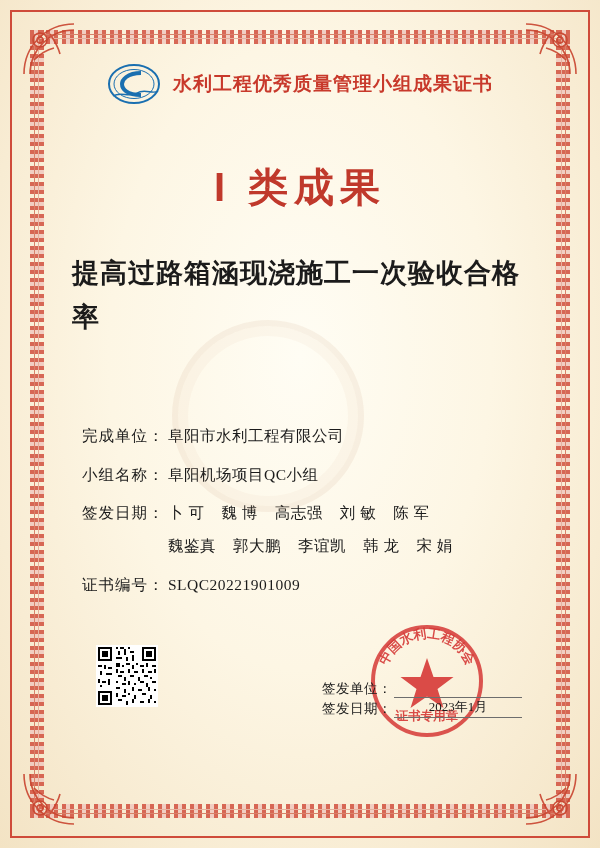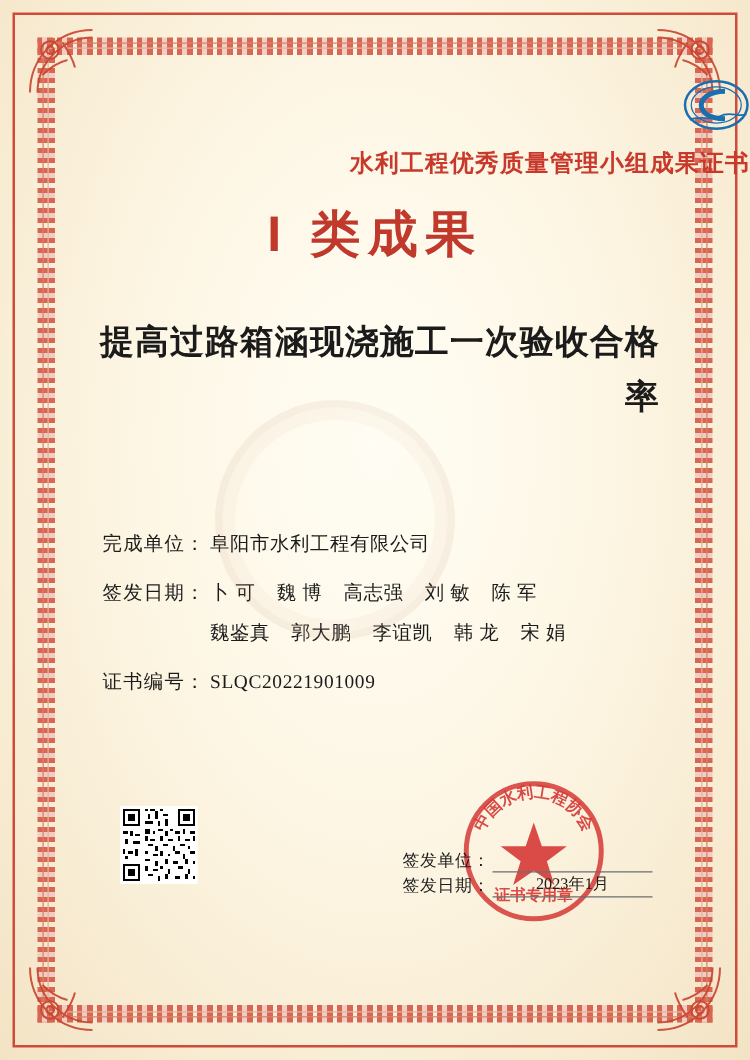--- a/index.html
+++ b/index.html
@@ -79,24 +79,23 @@
   .corner.tr { right: 20px; top: 20px; transform: scaleX(-1); }
   .corner.bl { left: 20px; bottom: 20px; transform: scaleY(-1); }
   .corner.br { right: 20px; bottom: 20px; transform: scale(-1,-1); }
 
   
   .header {
     position: absolute;
     left: 0; right: 0;
     top: 62px;
     display: flex;
-    align-items: flex-end;
+    align-items: center;
     justify-content: center;
     gap: 12px;
-    flex-direction: column;
   }
   .logo {
     width: 54px;
     height: 44px;
     position: relative;
     flex: none;
   }
   .logo svg { width: 54px; height: 44px; display: block; }
   .header-title {
     font-family: "Liberation Serif", "DejaVu Serif", serif;
@@ -120,21 +119,21 @@
     font-family: Liberation Sans, sans-serif;
     text-shadow: 0 1px 0 rgba(255,255,255,0.6);
   }
 
   
   .main-title {
     position: absolute;
     top: 252px;
     left: 72px;
     right: 72px;
-    text-align: right;
+    text-align: left;
     font-size: 27px;
     font-weight: bold;
     line-height: 1.62;
     color: #1b1b1b;
     letter-spacing: 1px;
   }
 
   
   .info {
     position: absolute;
@@ -279,20 +278,24 @@
   </div>
 
   <div class="grade">I 类成果</div>
 
   <div class="main-title">提高过路箱涵现浇施工一次验收合格率</div>
 
   <div class="info">
     <div class="info-row">
       <div class="info-label">完成单位：</div>
       <div class="info-value">阜阳市水利工程有限公司</div>
+    </div>
+    <div class="info-row">
+      <div class="info-label">小组名称：</div>
+      <div class="info-value">阜阳机场项目QC小组</div>
     </div>
     <div class="info-row members">
       <div class="info-label">签发日期：</div>
       <div class="info-value">
         <div class="members-line">
           <span>卜 可</span>
           <span>魏 博</span>
           <span>高志强</span>
           <span>刘 敏</span>
           <span>陈 军</span>

